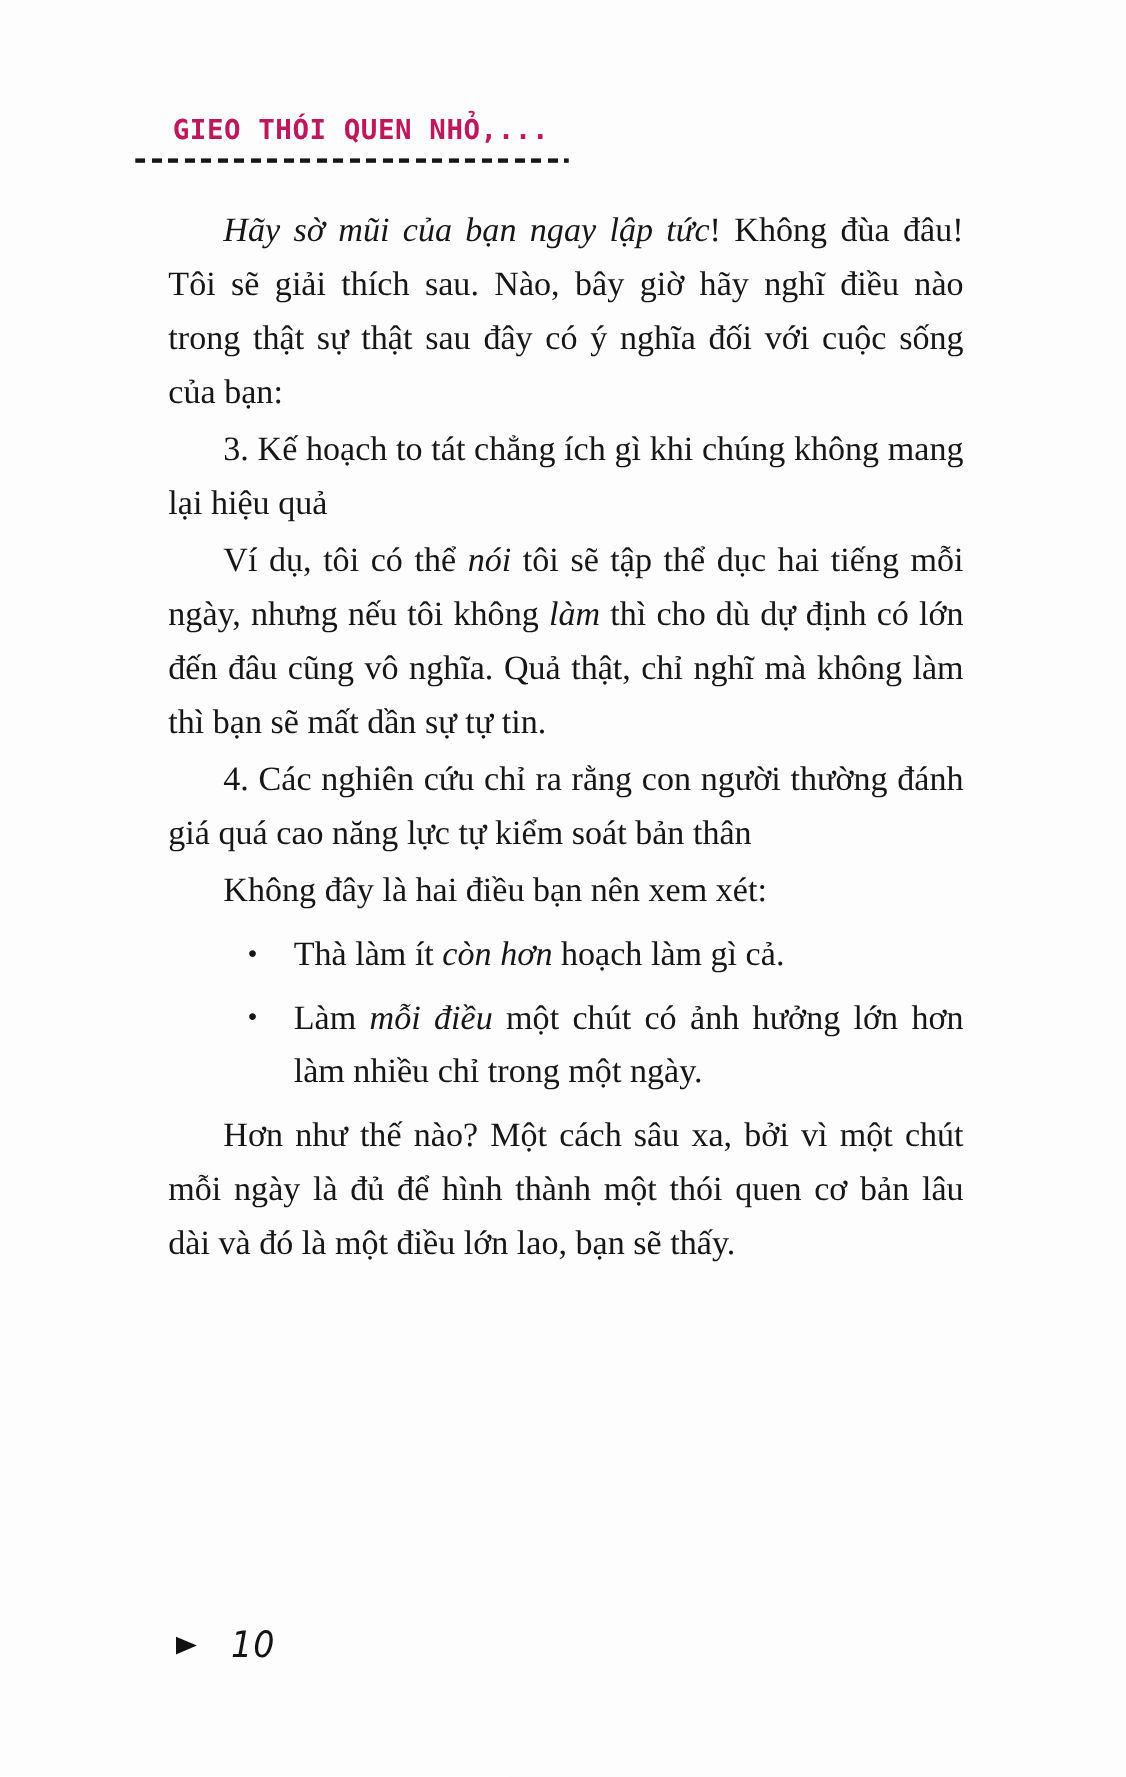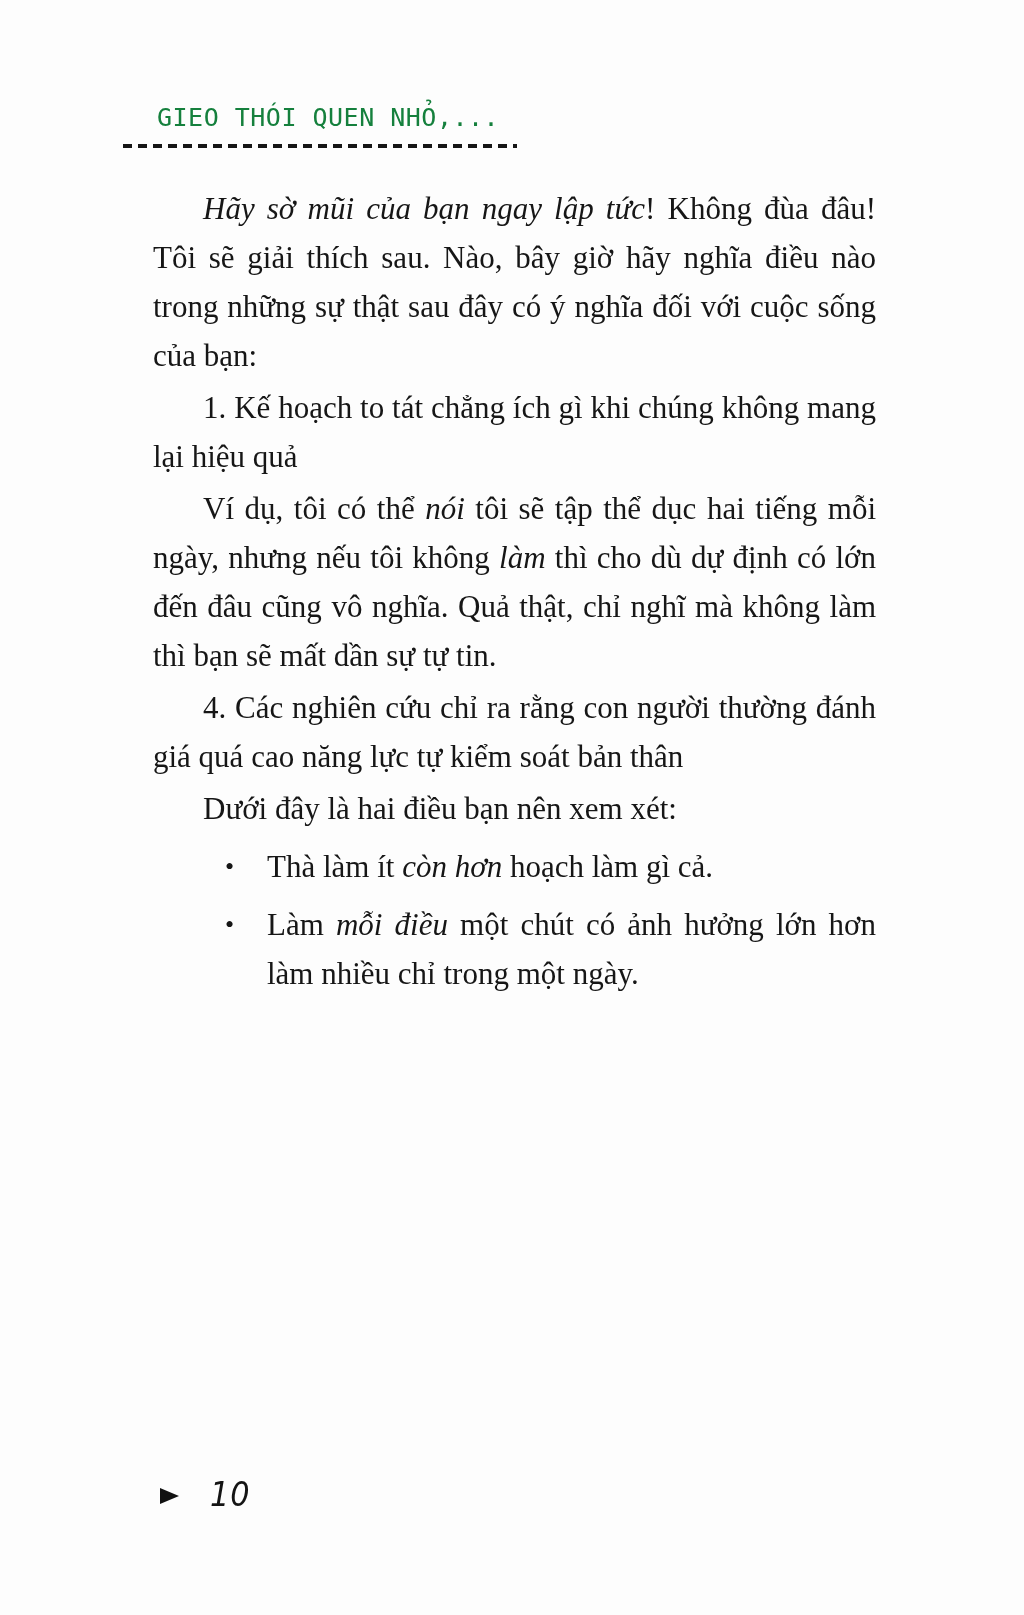--- a/index.html
+++ b/index.html
@@ -16,25 +16,25 @@
   
   .running-header {
     position: absolute;
     left: 123px;
     top: 103px;
     width: 400px;
   }
   .running-header .title {
     margin-left: 34px;
     font-family: "DejaVu Sans Mono", monospace;
-    font-weight: normal;
+    font-weight: bold;
     font-size: 25px;
     line-height: 30px;
     letter-spacing: 0.5px;
-    color: #15803d;
+    color: #be185d;
     white-space: nowrap;
   }
   .dashed-rule {
     margin-top: 11px;
     width: 394px;
     height: 4px;
     background: repeating-linear-gradient(90deg, #161616 0 9px, transparent 9px 15px);
   }
   
   .body-text {
@@ -93,27 +93,28 @@
 <body>
 
 <div class="page">
 
   <header class="running-header">
     <div class="title">GIEO THÓI QUEN NHỎ,...</div>
     <div class="dashed-rule"></div>
   </header>
 
   <main class="body-text">
-      <p class="para indent"><span><i>Hãy sờ mũi của bạn ngay lập tức</i><span>! Không đùa đâu! Tôi sẽ giải thích sau. Nào, bây giờ hãy nghĩa điều nào trong những sự thật sau đây có ý nghĩa đối với cuộc sống của bạn:</span></span></p>
-      <p class="para indent"><span><span>1. Kế hoạch to tát chẳng ích gì khi chúng không mang lại hiệu quả</span></span></p>
+      <p class="para indent"><span><i>Hãy sờ mũi của bạn ngay lập tức</i><span>! Không đùa đâu! Tôi sẽ giải thích sau. Nào, bây giờ hãy nghĩ điều nào trong thật sự thật sau đây có ý nghĩa đối với cuộc sống của bạn:</span></span></p>
+      <p class="para indent"><span><span>3. Kế hoạch to tát chẳng ích gì khi chúng không mang lại hiệu quả</span></span></p>
       <p class="para indent"><span><span>Ví dụ, tôi có thể </span><i>nói</i><span> tôi sẽ tập thể dục hai tiếng mỗi ngày, nhưng nếu tôi không </span><i>làm</i><span> thì cho dù dự định có lớn đến đâu cũng vô nghĩa. Quả thật, chỉ nghĩ mà không làm thì bạn sẽ mất dần sự tự tin.</span></span></p>
       <p class="para indent"><span><span>4. Các nghiên cứu chỉ ra rằng con người thường đánh giá quá cao năng lực tự kiểm soát bản thân</span></span></p>
-      <p class="para indent"><span><span>Dưới đây là hai điều bạn nên xem xét:</span></span></p>
+      <p class="para indent"><span><span>Không đây là hai điều bạn nên xem xét:</span></span></p>
       <p class="bullet"><span class="bullet-marker">•</span><span><span>Thà làm ít </span><i>còn hơn</i><span> hoạch làm gì cả.</span></span></p>
       <p class="bullet"><span class="bullet-marker">•</span><span><span>Làm </span><i>mỗi điều</i><span> một chút có ảnh hưởng lớn hơn làm nhiều chỉ trong một ngày.</span></span></p>
+      <p class="para indent"><span><span>Hơn như thế nào? Một cách sâu xa, bởi vì một chút mỗi ngày là đủ để hình thành một thói quen cơ bản lâu dài và đó là một điều lớn lao, bạn sẽ thấy.</span></span></p>
     </main>
 
   <footer class="page-footer">
     <span class="page-marker"></span>
     <span class="page-number">10</span>
   </footer>
 
 </div>
 
 </body></html>

